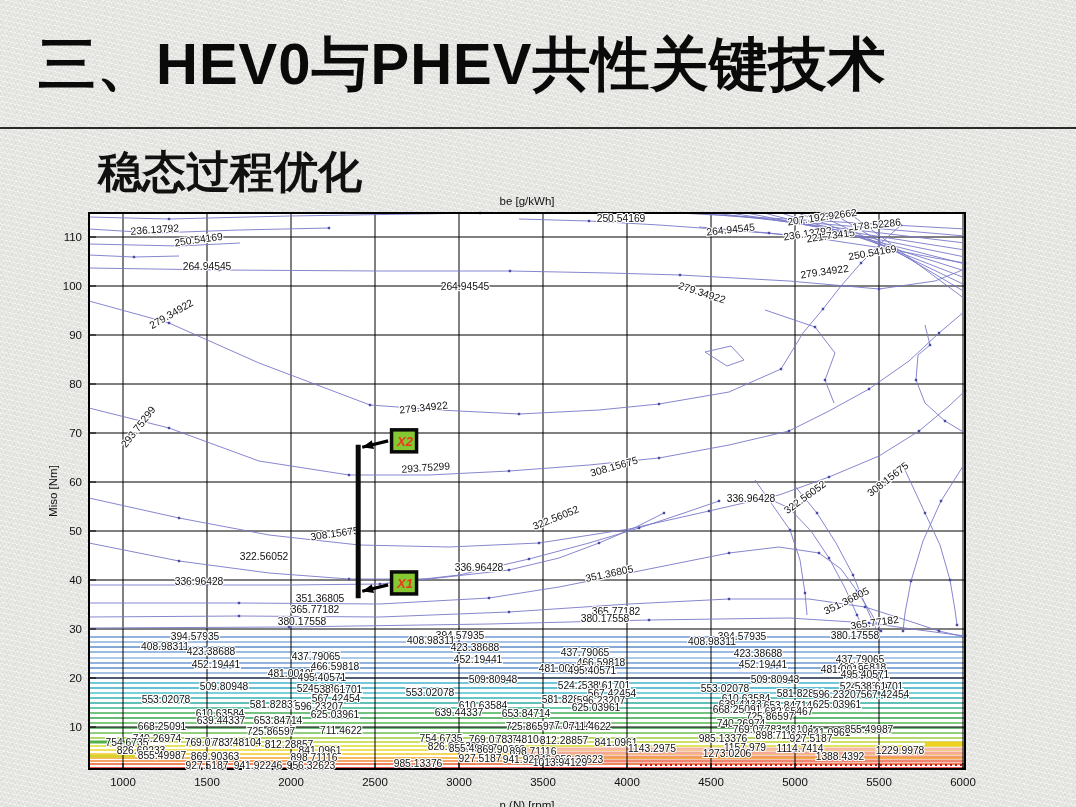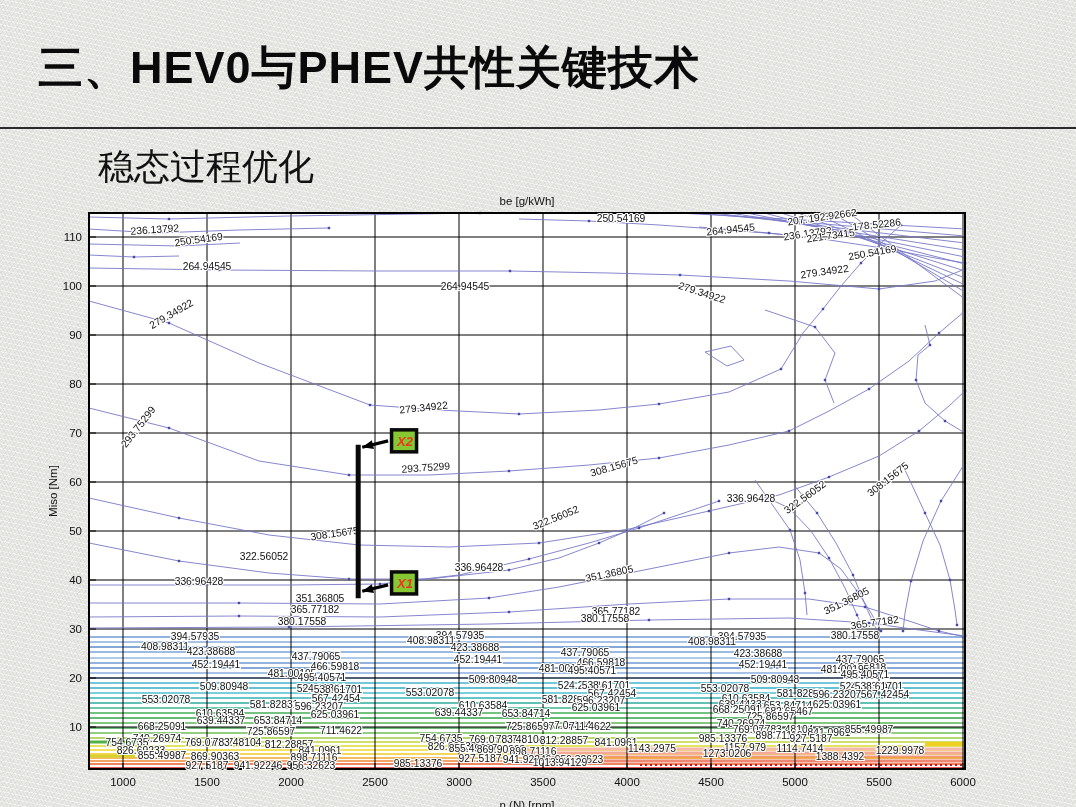--- a/index.html
+++ b/index.html
@@ -6,28 +6,28 @@
   body{
     width:1076px;height:807px;overflow:hidden;position:relative;
     background-color:#e9e9e6;
     background-image:
       repeating-linear-gradient(63deg, rgba(110,110,110,.07) 0 1px, transparent 1px 3px),
       repeating-linear-gradient(-48deg, rgba(90,90,90,.05) 0 1px, transparent 1px 4px),
       repeating-linear-gradient(12deg, rgba(255,255,255,.55) 0 1px, transparent 1px 5px);
     font-family:"Liberation Sans",sans-serif;
   }
   .slide-title{
-    position:absolute;left:38px;top:38px;width:1000px;
-    font-family:"Liberation Sans",sans-serif;font-weight:900;font-size:45px;
+    position:absolute;left:38px;top:26px;width:1000px;
+    font-family:"Liberation Sans",sans-serif;font-weight:900;font-size:58px;
     color:#0a0a0a;letter-spacing:1px;white-space:nowrap;
   }
   .divider{position:absolute;left:0;top:127px;width:1076px;height:2px;background:#2a2a2a;}
   .subtitle{
     position:absolute;left:98px;top:143px;
-    font-family:"Liberation Serif",serif;font-weight:400;font-size:36px;color:#111;
+    font-family:"Liberation Serif",serif;font-weight:700;font-size:44px;color:#111;
   }
   .figure{position:absolute;left:0;top:185px;width:1076px;height:622px;}
   #chart-svg{position:absolute;left:0;top:0;}
   text{user-select:none;}
 </style>
 </head>
 <body>
 
 <div class="slide-title">三、HEV0与PHEV共性关键技术</div>
 <div class="divider"></div>

